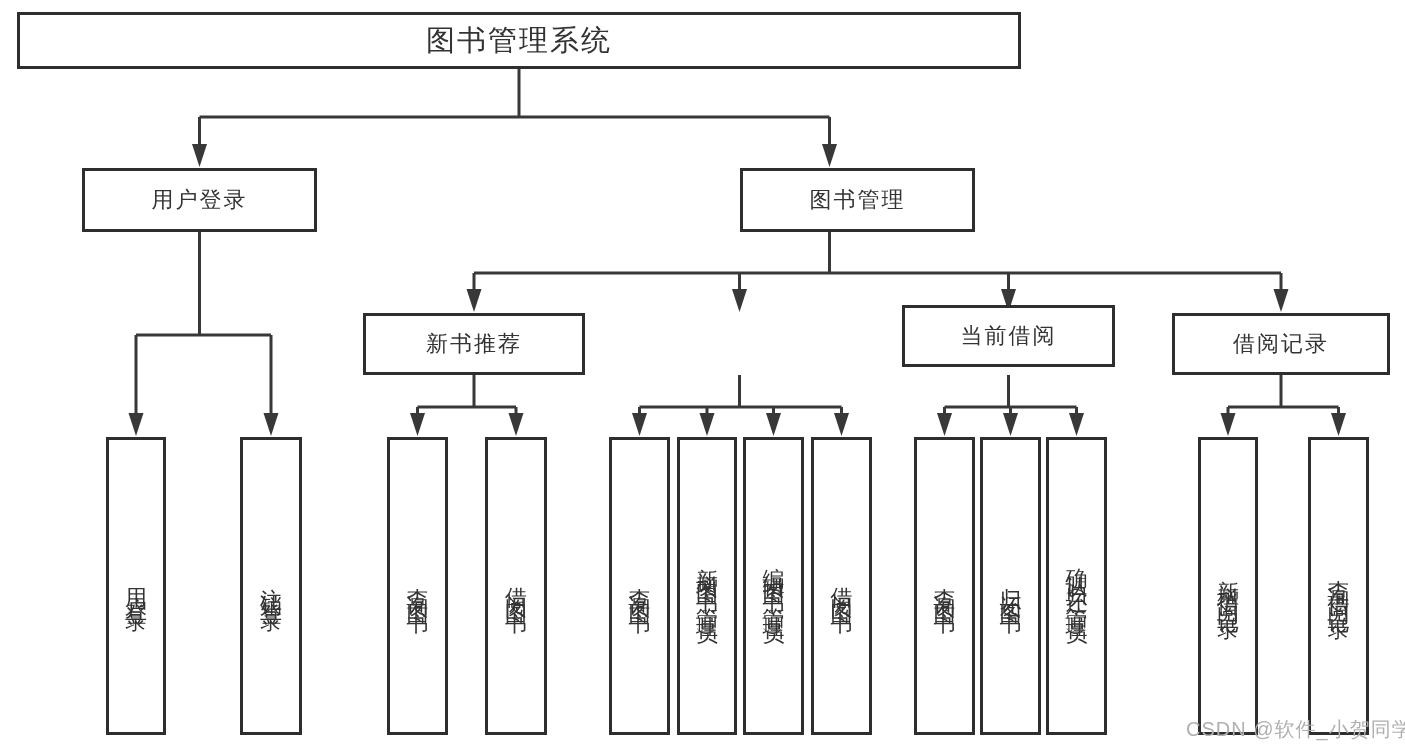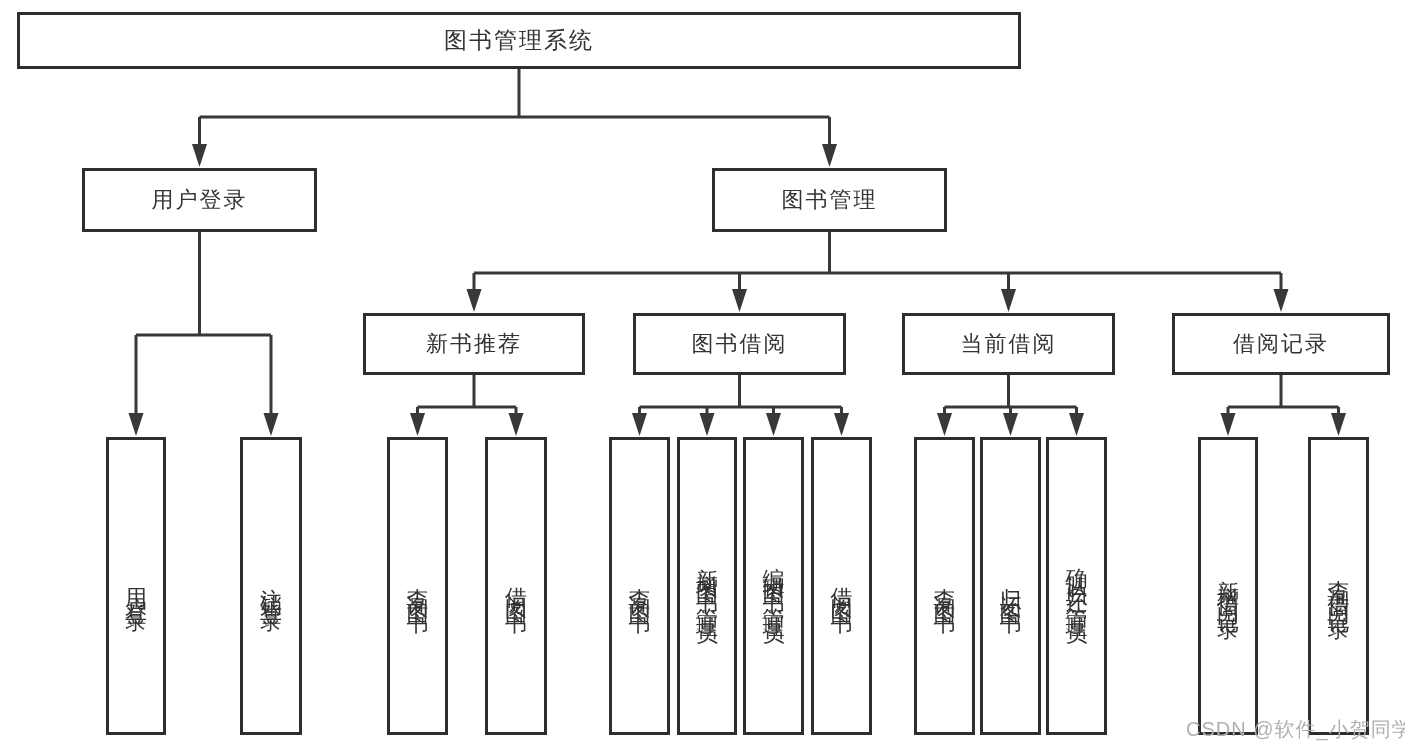--- a/index.html
+++ b/index.html
@@ -13,21 +13,21 @@
   #connectors{position:absolute;left:0;top:0;width:1405px;height:747px;}
   .node{
     position:absolute;
     box-sizing:border-box;
     background:#ffffff;
     border:3px solid #2e2e2e;
     display:flex;align-items:center;justify-content:center;
     color:#333333;
   }
   .hbox span{font-size:22px;letter-spacing:2px;white-space:nowrap;}
-  .root span{font-size:23px;}
+  .root span{font-size:29px;}
   .vbox span{
     writing-mode:vertical-rl;
     text-orientation:mixed;
     font-size:22px;
     letter-spacing:8px;
     line-height:1;
     white-space:nowrap;
   }
   #watermark{
     position:absolute;
@@ -87,31 +87,28 @@
     </g>
   </svg>
 
   <div class="node hbox root" style="left:17px;top:12px;width:1004px;height:57px;">
     <span>图书管理系统</span>
   </div>
 
   <div class="node hbox" style="left:82px;top:168px;width:235px;height:64px;">
     <span>用户登录</span>
   </div>
-  <div class="node hbox" style="left:712px;top:168px;width:235px;height:64px;">
+  <div class="node hbox" style="left:740px;top:168px;width:235px;height:64px;">
     <span>图书管理</span>
   </div>
 
   <div class="node hbox" style="left:363px;top:313px;width:222px;height:62px;align-items:center;">
     <span>新书推荐</span>
   </div>
-  <div class="node hbox" style="left:633px;top:313px;width:213px;height:62px;">
-    <span>图书借阅</span>
-  </div>
-  <div class="node hbox" style="left:902px;top:313px;width:213px;height:62px;">
+  <div class="node hbox" style="left:902px;top:305px;width:213px;height:62px;">
     <span>当前借阅</span>
   </div>
   <div class="node hbox" style="left:1172px;top:313px;width:218px;height:62px;">
     <span>借阅记录</span>
   </div>
 
   <div class="node vbox" style="left:106px;top:437px;width:60px;height:298px;">
     <span>用户登录</span>
   </div>
   <div class="node vbox" style="left:240px;top:437px;width:62px;height:298px;">

